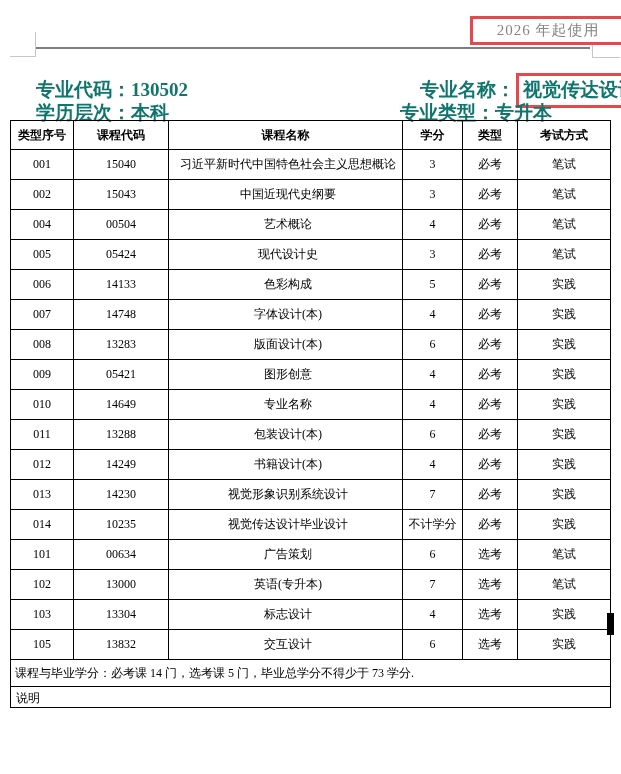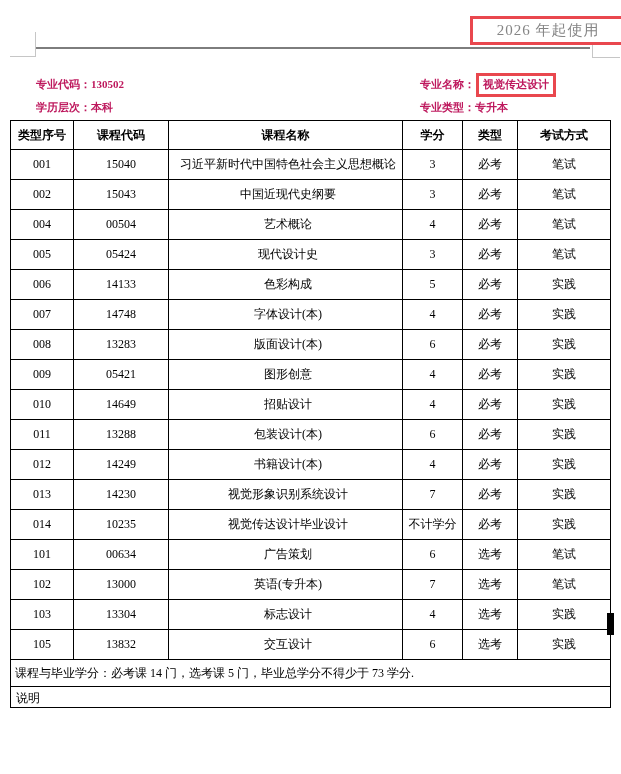--- a/index.html
+++ b/index.html
@@ -14,26 +14,26 @@
   .mark-left-v  { left:35px; top:32px; width:1px;  height:25px; }
   .mark-right-v { left:592px; top:44px; width:1px; height:14px; }
   .mark-right-h { left:592px; top:57px; width:28px; height:1px; }
 
   
   .stamp-box { position:absolute; left:470px; top:16px; width:156px; height:29px;
     border:3px solid var(--red); display:flex; align-items:center; justify-content:center; }
   .stamp-text { color:#858585; font-size:15px; letter-spacing:1px; white-space:nowrap; }
 
   
-  .info-line { position:absolute; font-size:11px; font-weight:bold; color:#be185d; white-space:nowrap; }
+  .info-line { position:absolute; font-size:19px; font-weight:bold; color:#0f766e; white-space:nowrap; }
   .il-1 { left:36px;  top:77px; }
   .il-2 { left:36px;  top:100px; }
   .ir-1 { left:420px; top:73px; display:flex; align-items:flex-start; }
   .ir-1 .lbl { padding-top:4px; }
-  .ir-2 { left:420px; top:100px; }
+  .ir-2 { left:400px; top:100px; }
   .red-field { border:3px solid var(--red); padding:1px 4px 2px 4px; margin-left:1px; }
 
   
   table.course { position:absolute; left:10px; top:120px; width:600px;
     border-collapse:collapse; table-layout:fixed; }
   table.course th, table.course td { border:1px solid #000; font-size:12px; color:#000;
     text-align:center; vertical-align:middle; overflow:hidden; white-space:nowrap; }
   table.course th { height:29px; font-weight:bold; }
   table.course td { height:30px; font-weight:normal; }
   table.course td.name-col { text-align:center; padding-left:5px; }
@@ -149,21 +149,21 @@
           <td>009</td>
           <td>05421</td>
           <td class="name-col">图形创意</td>
           <td>4</td>
           <td>必考</td>
           <td>实践</td>
         </tr>
         <tr>
           <td>010</td>
           <td>14649</td>
-          <td class="name-col">招贴设计</td>
+          <td class="name-col">专业名称</td>
           <td>4</td>
           <td>必考</td>
           <td>实践</td>
         </tr>
         <tr>
           <td>011</td>
           <td>13288</td>
           <td class="name-col">包装设计(本)</td>
           <td>6</td>
           <td>必考</td>

